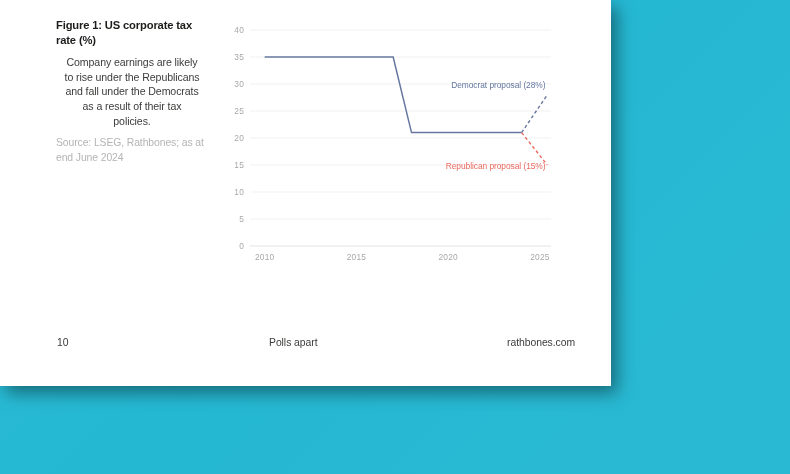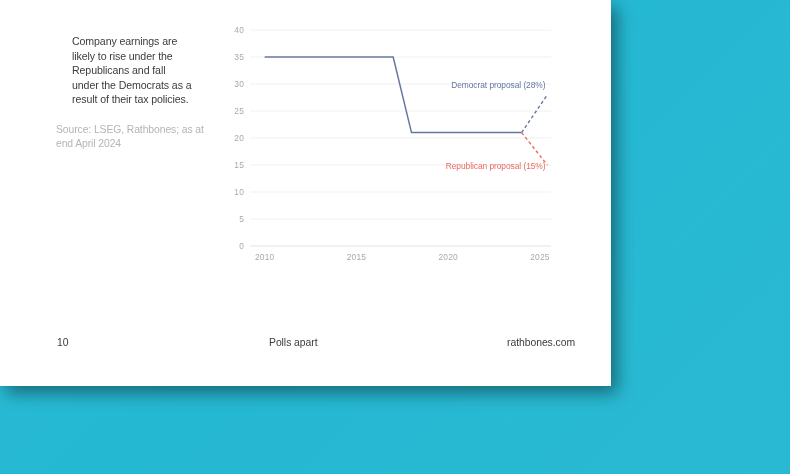--- a/index.html
+++ b/index.html
@@ -43,21 +43,22 @@
     line-height: 1.30;
     color: #1d1d1b;
     letter-spacing: -0.15px;
     margin: 0 0 4px 0;
   }
   .fig-desc {
     font-size: 10.6px;
     line-height: 1.38;
     color: #3c3c3b;
     letter-spacing: -0.1px;
-    margin: 16px;
+    margin: 8px;
+    text-align: center;
   }
   .fig-source {
     font-size: 10.4px;
     line-height: 1.38;
     color: #b4b4b4;
     letter-spacing: -0.1px;
     margin: 0;
   }
 
   
@@ -120,22 +121,23 @@
   #footer .f-right { position: absolute; left: 479px; top: 0; padding-left: 28px; }
 </style>
 </head>
 <body>
 
 <div id="backdrop"></div>
 
 <div id="page">
 
   <div id="textcol">
+    <p class="fig-title">Figure 1: US corporate tax rate (%)</p>
     <p class="fig-desc">Company earnings are likely to rise under the Republicans and fall under the Democrats as a result of their tax policies.</p>
-    <p class="fig-source">Source: LSEG, Rathbones; as at end April 2024</p>
+    <p class="fig-source">Source: LSEG, Rathbones; as at end June 2024</p>
   </div>
 
   <div id="chart">
     <svg width="335" height="255" viewBox="0 0 335 255">
       <g id="gridlines">
           <line x1="28" x2="329" y1="226" y2="226" class="axisline"></line>
           <line x1="28" x2="329" y1="199" y2="199" class="gridline"></line>
           <line x1="28" x2="329" y1="172" y2="172" class="gridline"></line>
           <line x1="28" x2="329" y1="145" y2="145" class="gridline"></line>
           <line x1="28" x2="329" y1="118" y2="118" class="gridline"></line>

